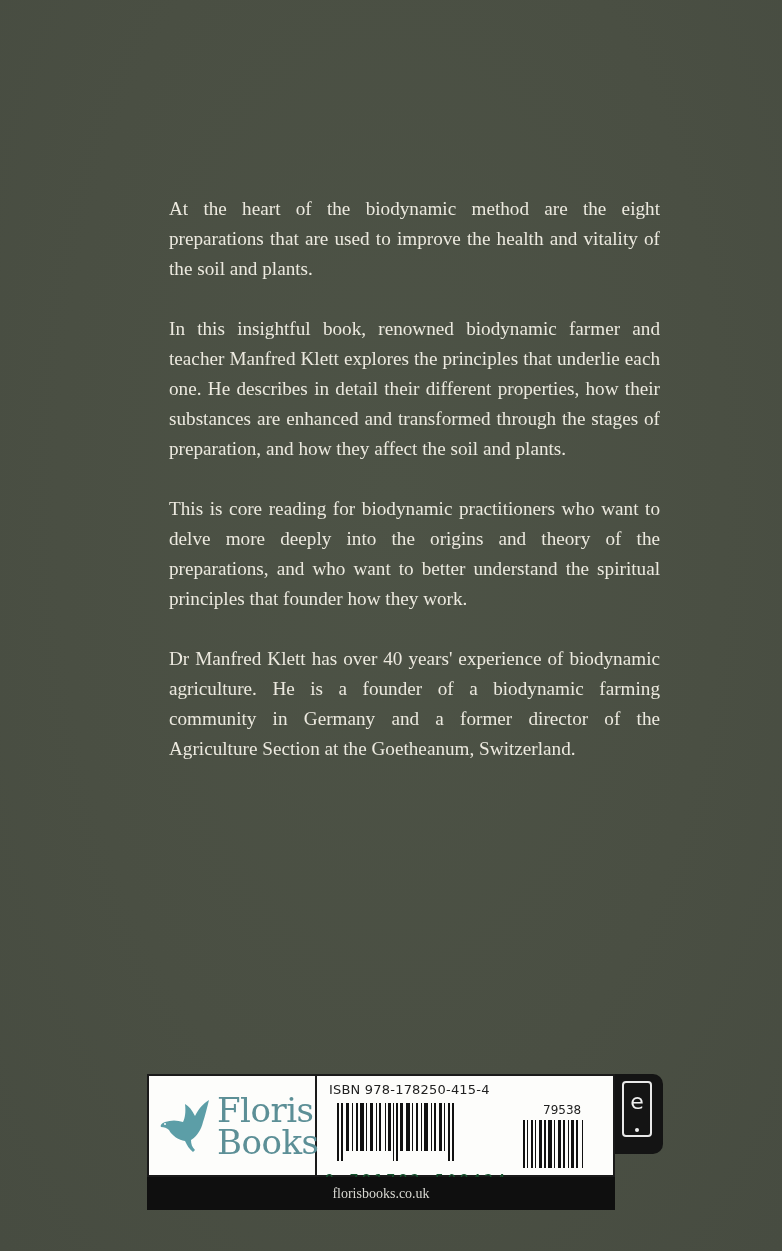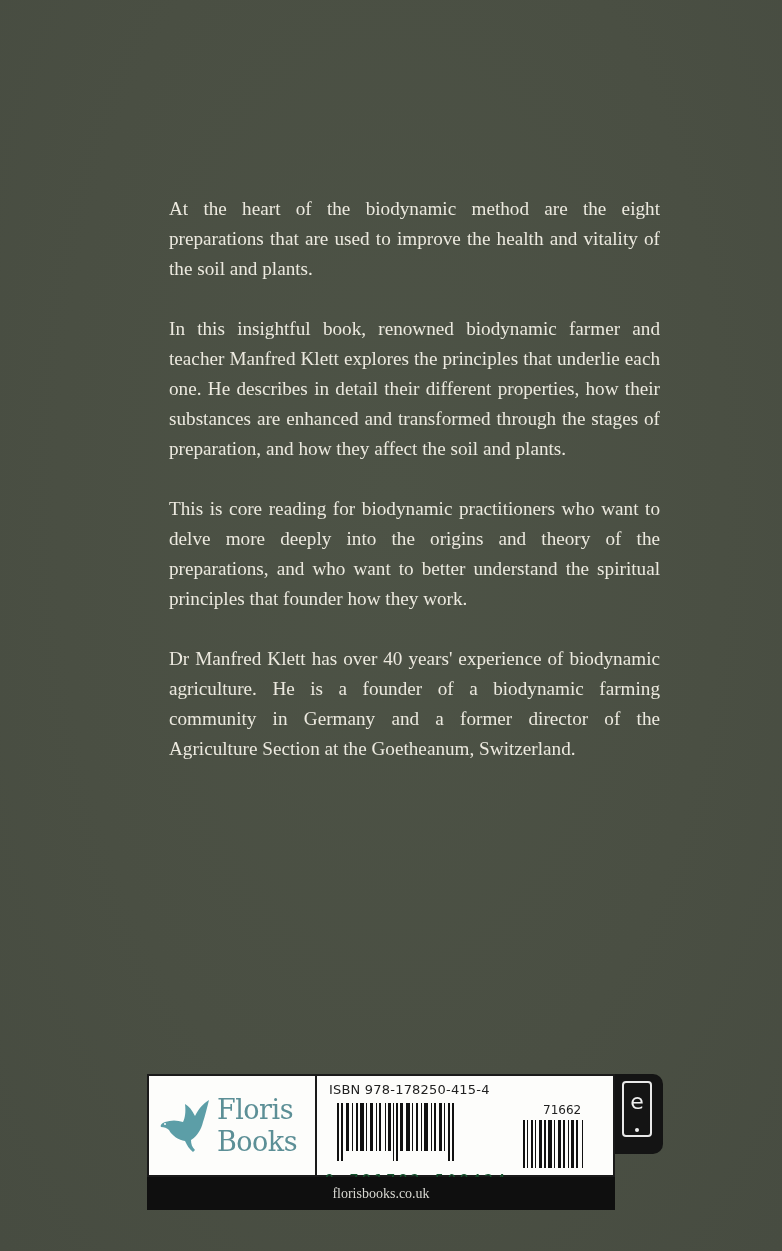--- a/index.html
+++ b/index.html
@@ -41,21 +41,21 @@
       border-right: 2px solid #1a1a1a;
     }
     .dove {
       position: absolute; left: 10px; top: 22px;
       width: 52px; height: 56px;
     }
     .logo-text {
       position: absolute; left: 68px; top: 18px;
       color: #5c8f96;
       font-family: "DejaVu Serif", "Liberation Serif", serif;
-      font-size: 27px;
+      font-size: 34px;
       line-height: 32px;
       letter-spacing: -0.5px;
     }
     .isbn-box {
       position: absolute; left: 168px; top: 0;
       width: 296px; height: 99px;
     }
     .isbn-text {
       position: absolute; left: 12px; top: 6px;
       font-family: "DejaVu Sans", "Liberation Sans", sans-serif;
@@ -193,21 +193,21 @@
           <div class="gap" style="width:3px"></div>
         <div class="bar short" style="width:3px"></div>
           <div class="gap" style="width:2px"></div>
           <div class="bar short" style="width:1px"></div>
           <div class="gap" style="width:3px"></div>
         <div class="bar" style="width:2px"></div>
           <div class="gap" style="width:2px"></div>
           <div class="bar" style="width:2px"></div>
       </div>
       <div class="isbn-digits">9 781782 508434</div>
-      <div class="price-code">71662</div>
+      <div class="price-code">79538</div>
       <div class="bars-add">
         <div class="bar" style="width:2px"></div>
           <div class="gap" style="width:2px"></div>
           <div class="bar" style="width:1px"></div>
           <div class="gap" style="width:3px"></div>
         <div class="bar" style="width:2px"></div>
           <div class="gap" style="width:2px"></div>
           <div class="bar" style="width:1px"></div>
           <div class="gap" style="width:3px"></div>
         <div class="bar" style="width:3px"></div>

